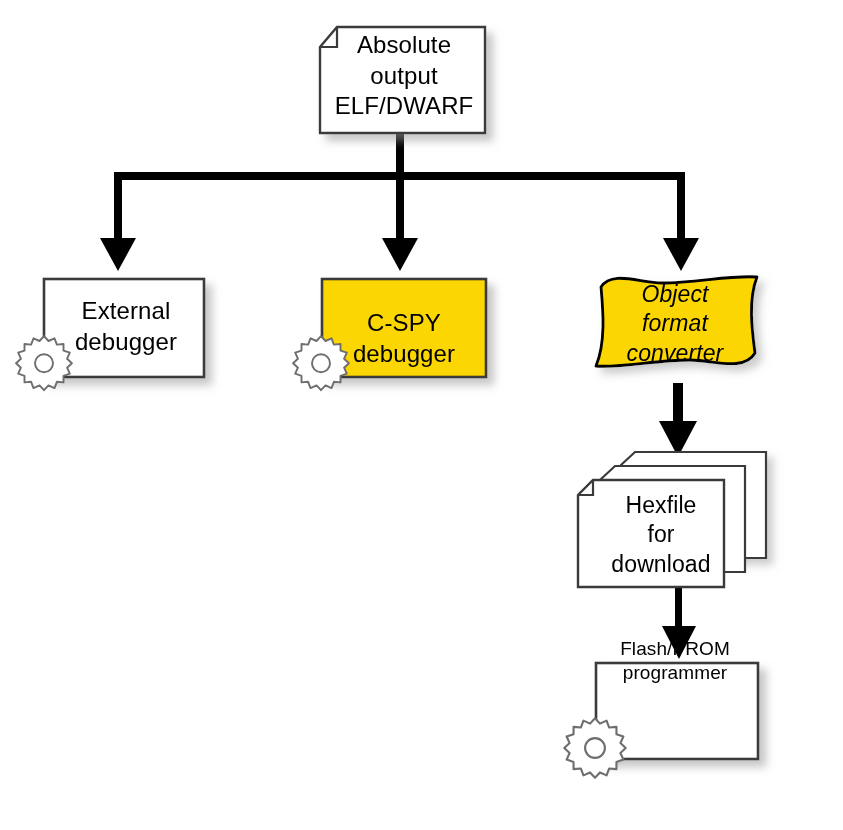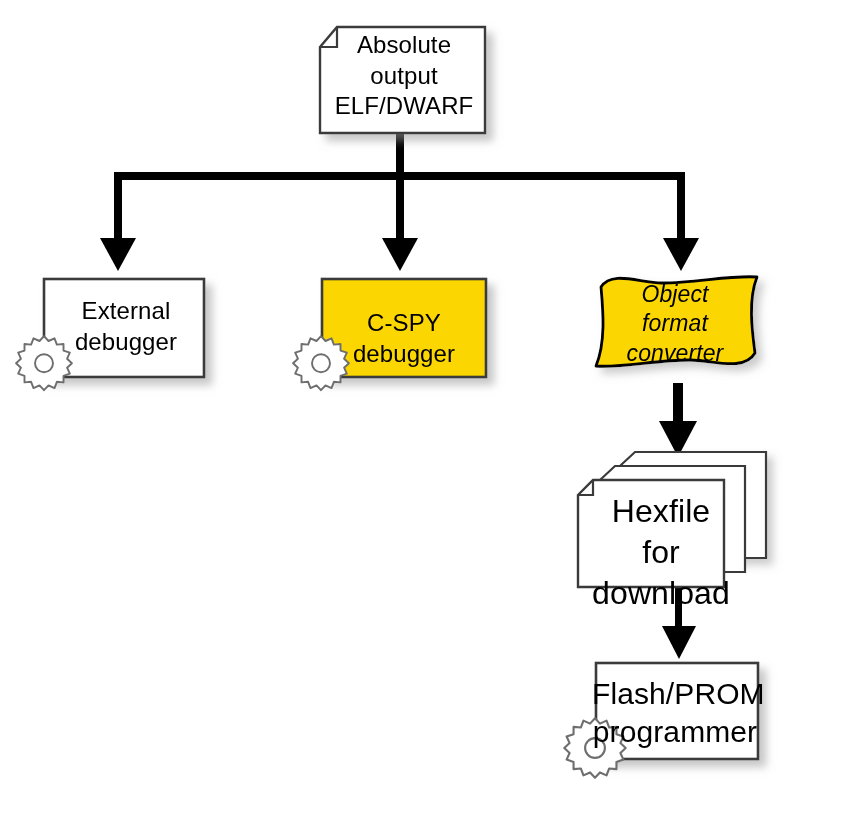--- a/index.html
+++ b/index.html
@@ -34,22 +34,22 @@
     line-height: 1.28;
     letter-spacing: 0.1px;
     white-space: pre-line;
     pointer-events: none;
     font-weight: 400;
   }
   .lbl-absolute-output  { left: 322px; top: 30px;  width: 164px; font-size: 24px; }
   .lbl-external         { left: 46px;  top: 296px; width: 160px; font-size: 24px; }
   .lbl-cspy             { left: 322px; top: 308px; width: 164px; font-size: 24px; }
   .lbl-converter        { left: 600px; top: 280px; width: 150px; font-size: 23px; font-style: italic; }
-  .lbl-hexfile          { left: 580px; top: 491px; width: 162px; font-size: 32px; }
-  .lbl-flash            { left: 592px; top: 675px; width: 166px; font-size: 30px; }
+  .lbl-hexfile          { left: 580px; top: 491px; width: 162px; font-size: 23px; }
+  .lbl-flash            { left: 592px; top: 637px; width: 166px; font-size: 19px; }
 </style>
 </head>
 <body>
 
 <div id="diagram-root">
 
   <svg id="flow-svg" viewBox="0 0 843 830" xmlns="http://www.w3.org/2000/svg">
     <defs>
       <filter id="dropshadow" x="-30%" y="-30%" width="180%" height="180%">
         <feDropShadow dx="7" dy="7" stdDeviation="4.5" flood-color="#9a9a9a" flood-opacity="0.55"></feDropShadow>

